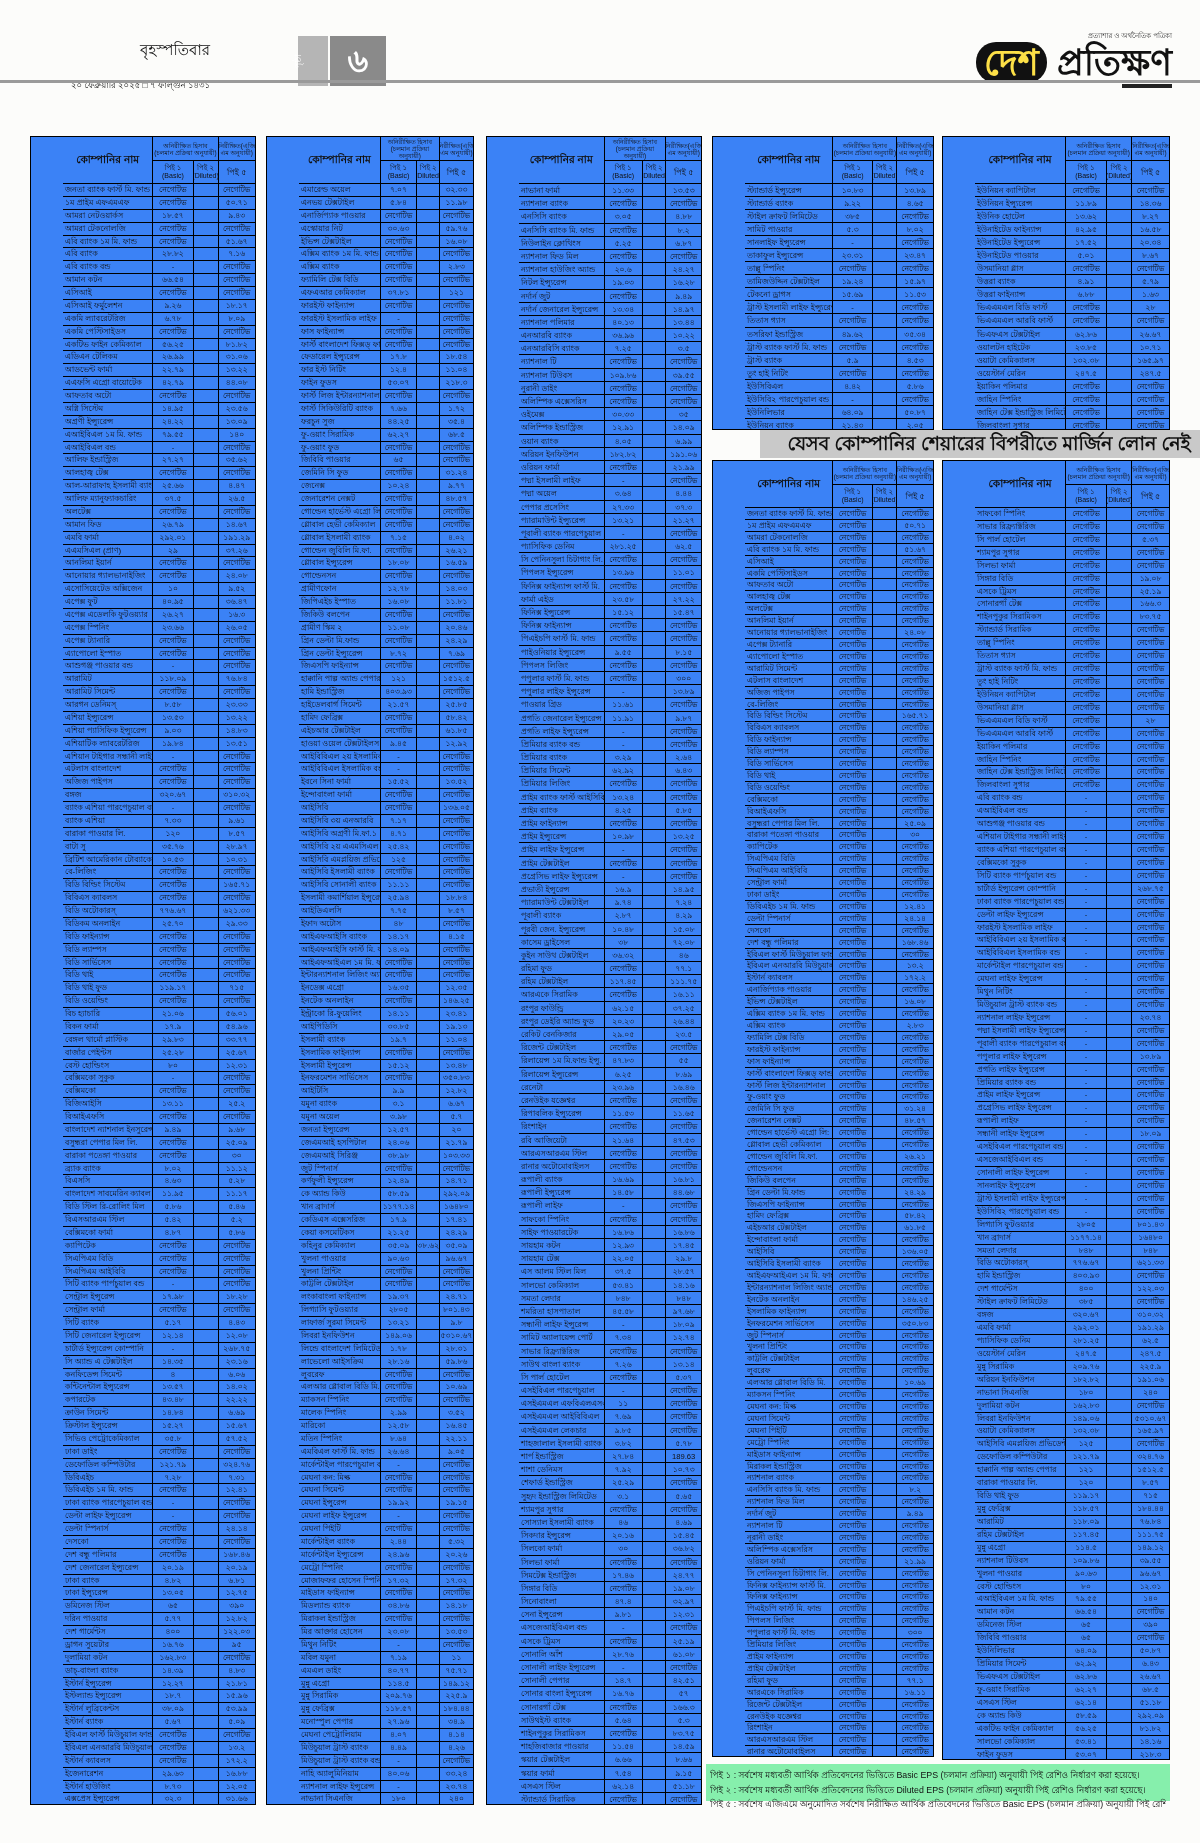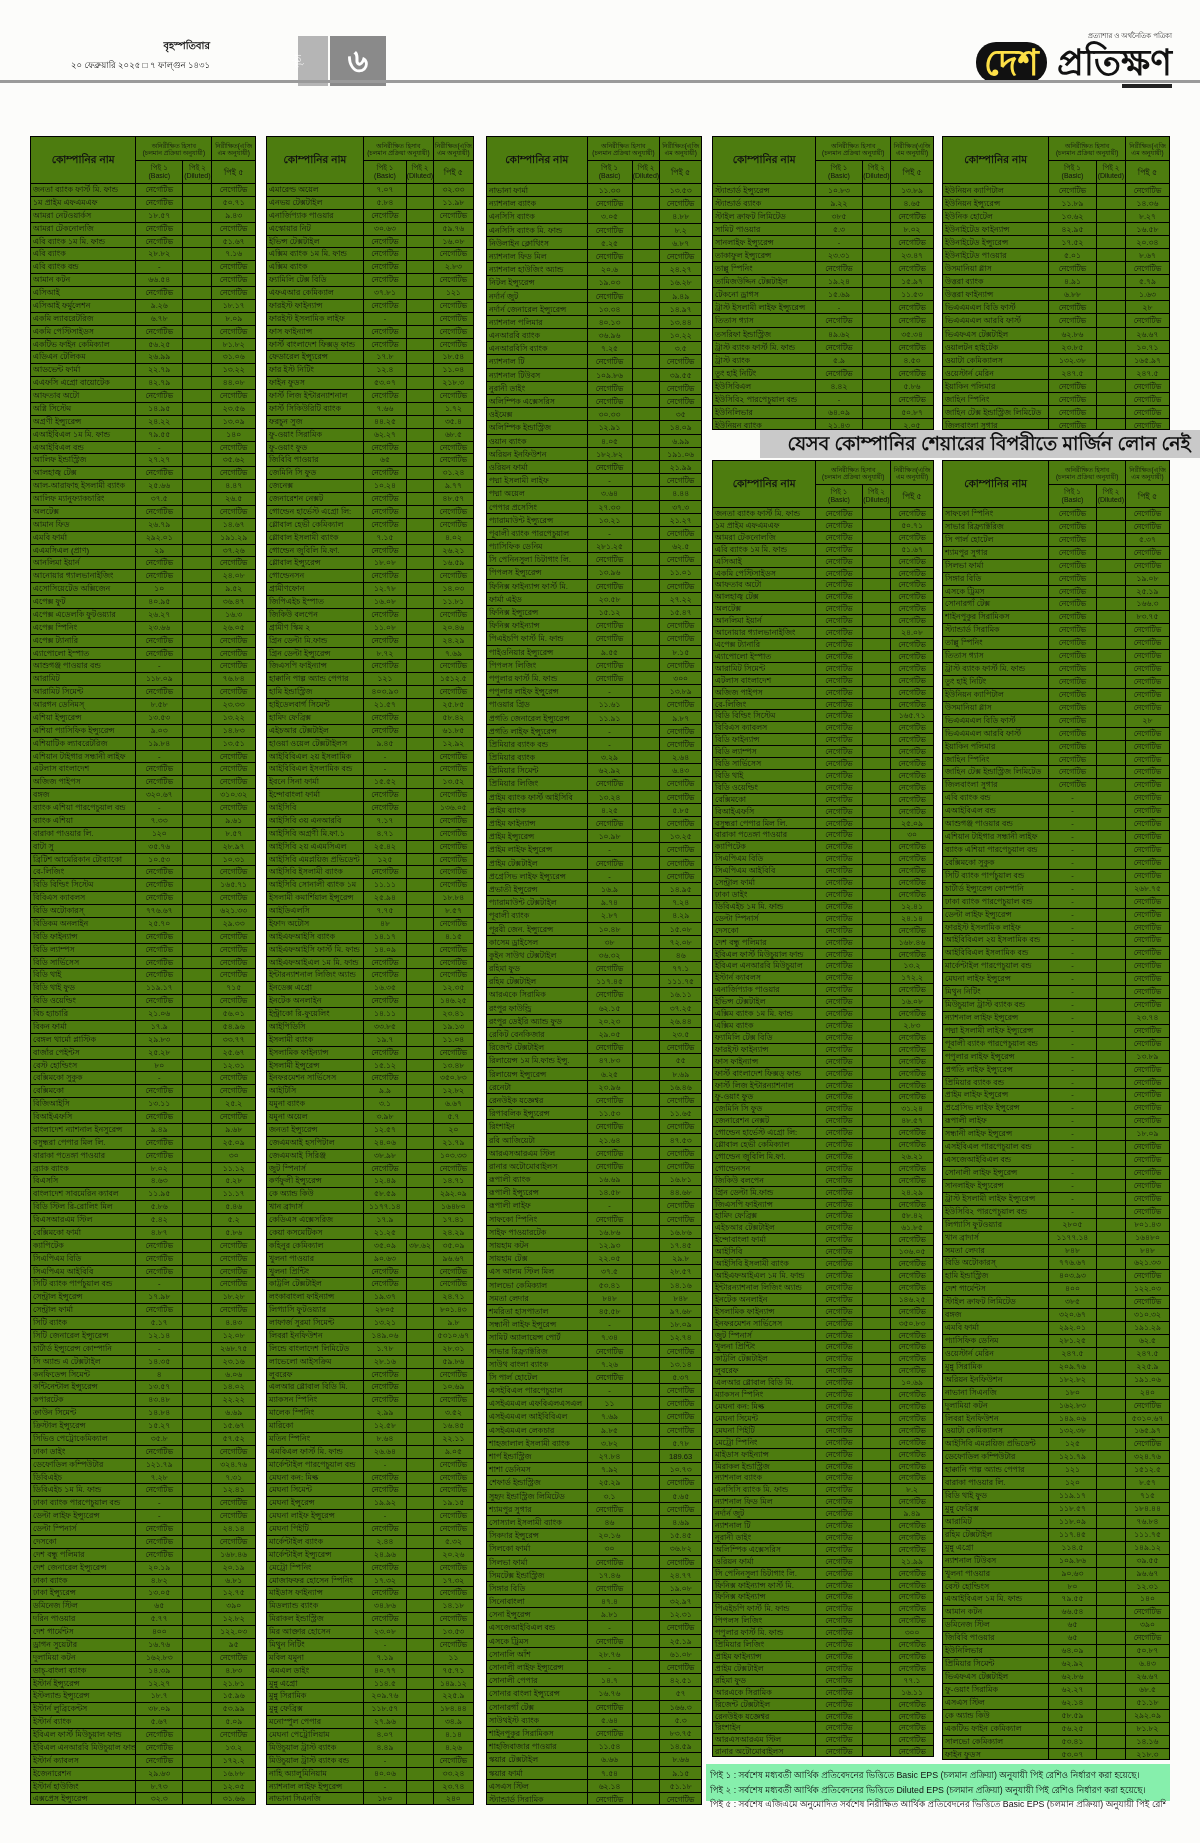--- a/index.html
+++ b/index.html
@@ -1,37 +1,37 @@
 <!DOCTYPE html>
 <html><head>
 <meta charset="utf-8">
 <style>
   html,body{margin:0;padding:0;background:#dedede;}
   .page{position:relative;width:1200px;height:1843px;margin:0 auto;background:#fcfcfa;
         font-family:"Liberation Sans","DejaVu Sans",sans-serif;color:#111;overflow:hidden;}
   
   .date-block{position:absolute;left:50px;top:38px;width:160px;text-align:right;}
-  .date-block .d1{font-weight:bold;font-size:10px;}
-  .date-block .d2{font-size:8.5px;margin-top:4px;}
+  .date-block .d1{font-weight:normal;font-size:15px;}
+  .date-block .d2{font-size:8.5px;margin-top:16px;}
   .page-box{position:absolute;left:298px;top:36px;width:30px;height:50px;background:#b5b5b5;}
   .page-box span{position:absolute;left:-7px;top:18px;transform:rotate(-90deg);font-size:9px;color:#fff;}
   .page-num{position:absolute;left:330px;top:36px;width:56px;height:50px;background:#8a8a8a;color:#fff;
             font-size:32px;font-weight:bold;text-align:center;line-height:50px;}
   .main-title{position:absolute;left:402px;top:44px;font-size:28px;font-weight:bold;letter-spacing:0.5px;}
   .logo{position:absolute;right:28px;top:30px;text-align:right;}
   .logo .tagline{font-size:7px;color:#333;margin-bottom:2px;}
   .logo .logotext{font-size:36px;font-weight:bold;line-height:38px;}
   .logo .logotext .inv{background:#111;color:#fde047;border-radius:20px;padding:0 8px;}
   .rule1{position:absolute;left:0;top:80px;width:1200px;height:3px;background:#9a9a9a;}
   .rule2{position:absolute;left:1122px;top:84px;width:50px;height:4px;background:#222;}
   
   .headline{position:absolute;left:28px;top:90px;width:1140px;height:40px;border:2px solid #000;
             background:#fff;text-align:center;font-size:27px;font-weight:bold;line-height:40px;}
   
-  .tbl{position:absolute;border:1.5px solid #000;background:#4d7c0f;display:flex;flex-direction:column;box-sizing:border-box;}
+  .tbl{position:absolute;border:1.5px solid #000;background:#3b82f6;display:flex;flex-direction:column;box-sizing:border-box;padding-left:32px;}
   .thead{display:grid;grid-template-columns:47% 21% 13% 19%;grid-template-rows:24px 22px;
          border-bottom:1px solid #000;flex:0 0 auto;}
   .thead div{border-right:1px solid #000;border-bottom:1px solid #000;box-sizing:border-box;
              display:flex;align-items:center;justify-content:center;text-align:center;overflow:hidden;}
   .thead .h-name{grid-row:1/3;grid-column:1;font-size:10.5px;font-weight:bold;border-bottom:none;}
   .thead .h-unaud{grid-column:2/4;font-size:6.3px;line-height:7px;flex-direction:column;}
   .thead .h-aud{grid-column:4;font-size:6.3px;line-height:7px;flex-direction:column;border-right:none;}
   .thead .h-pe1,.thead .h-pe2{font-size:7px;line-height:8px;flex-direction:column;border-bottom:none;}
   .thead .h-pe5{font-size:8px;font-weight:normal;border-right:none;border-bottom:none;}
   .rows{flex:1 1 auto;overflow:hidden;}

